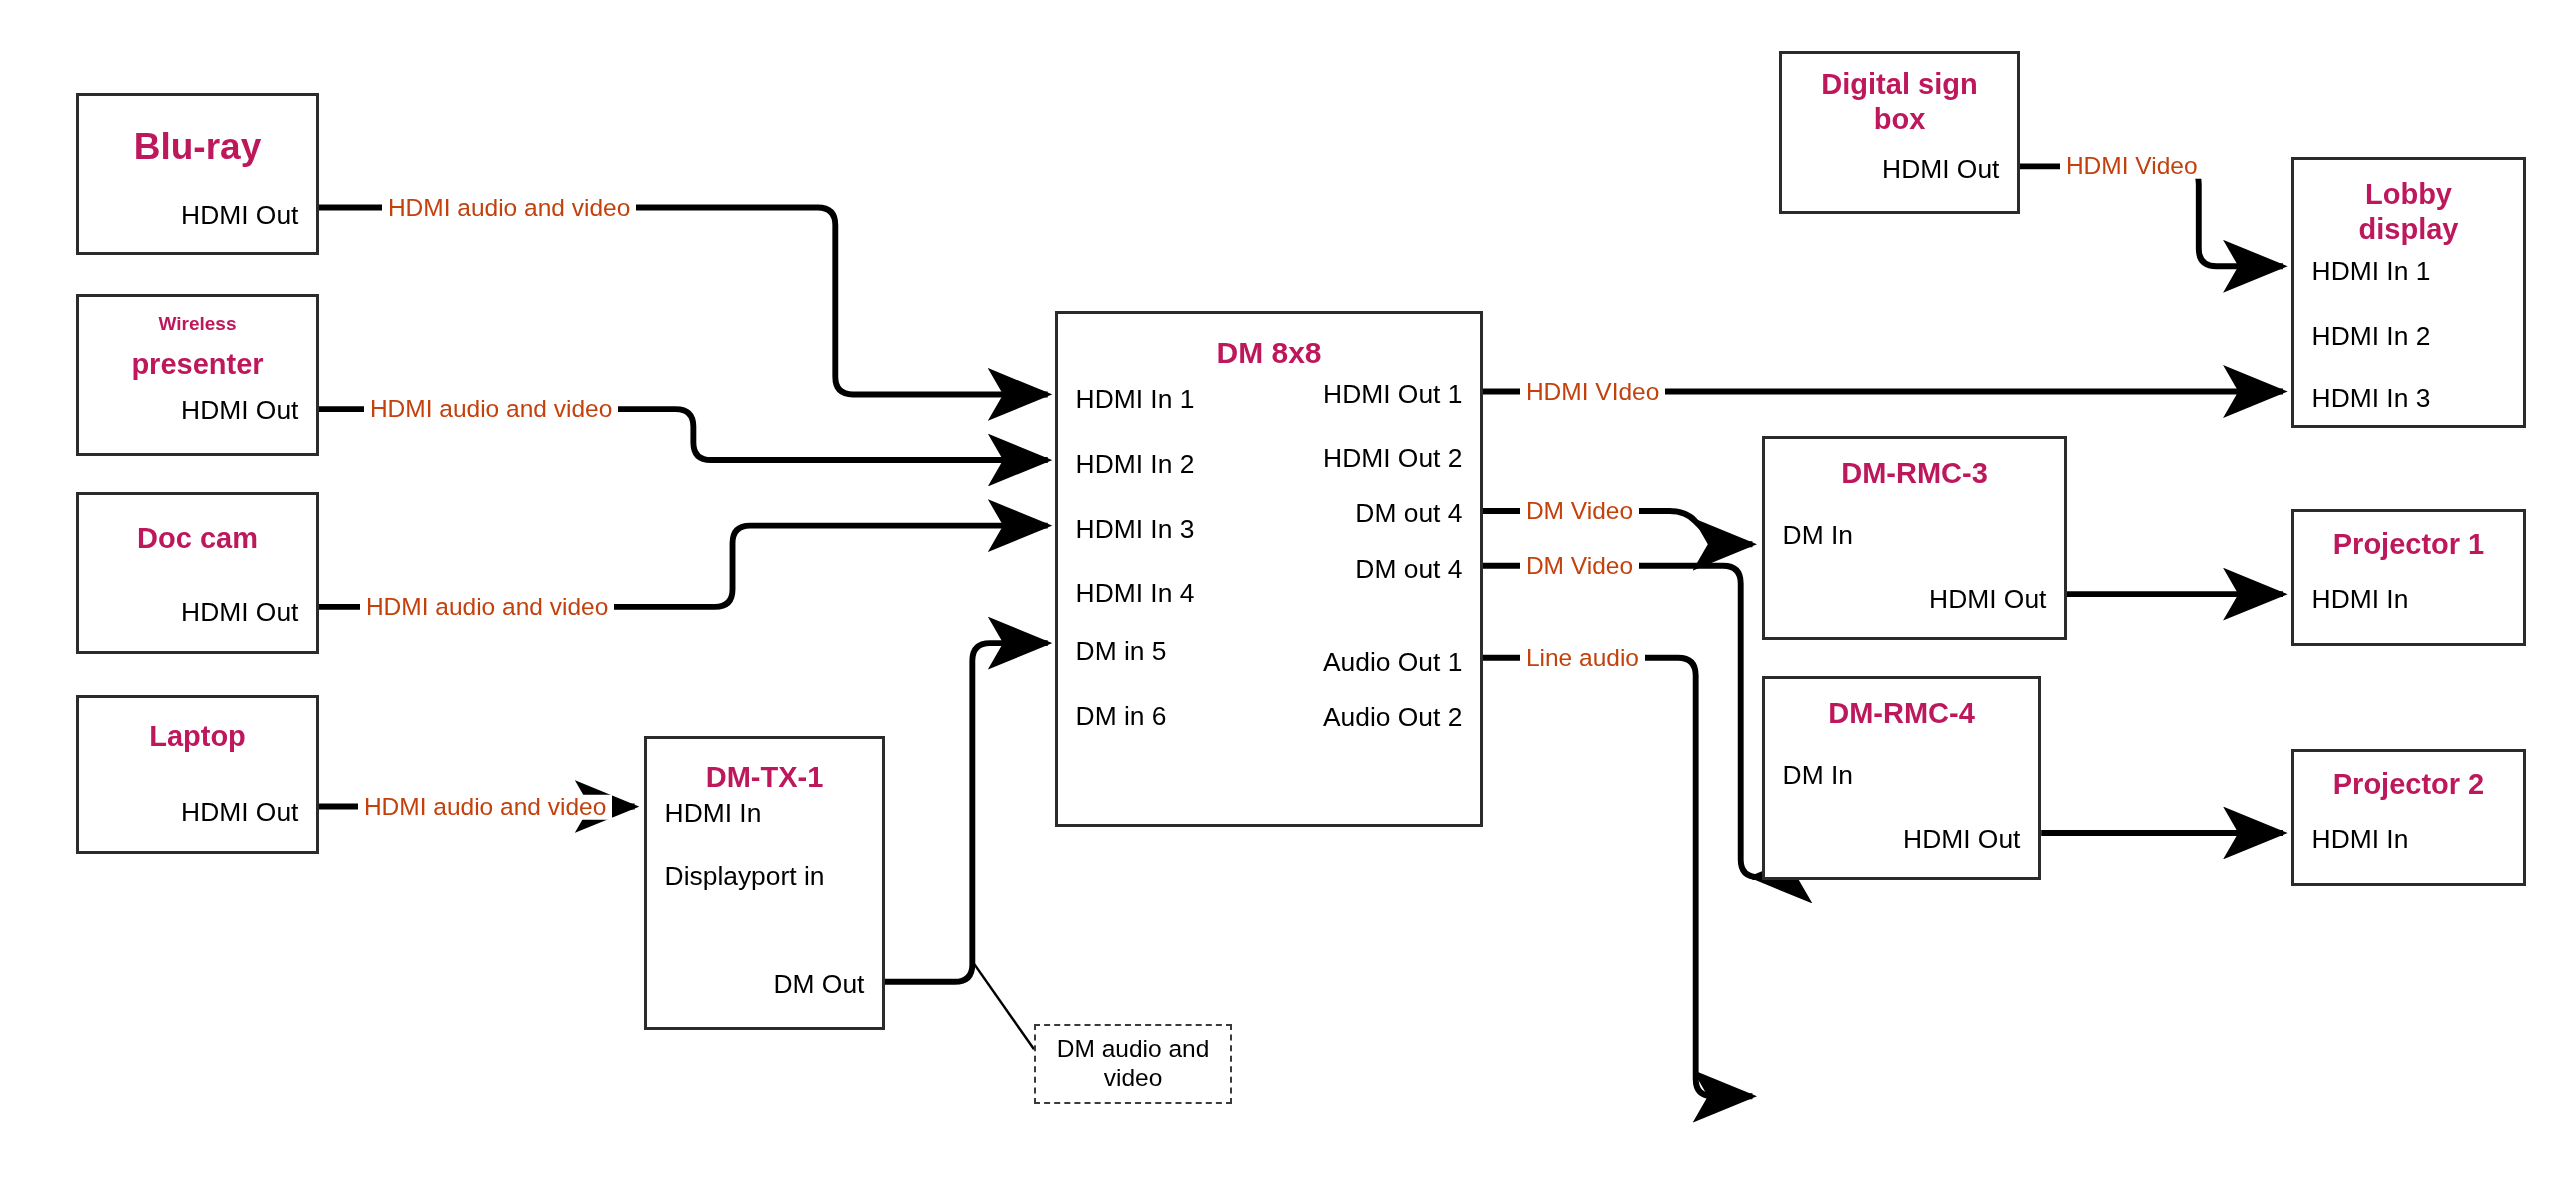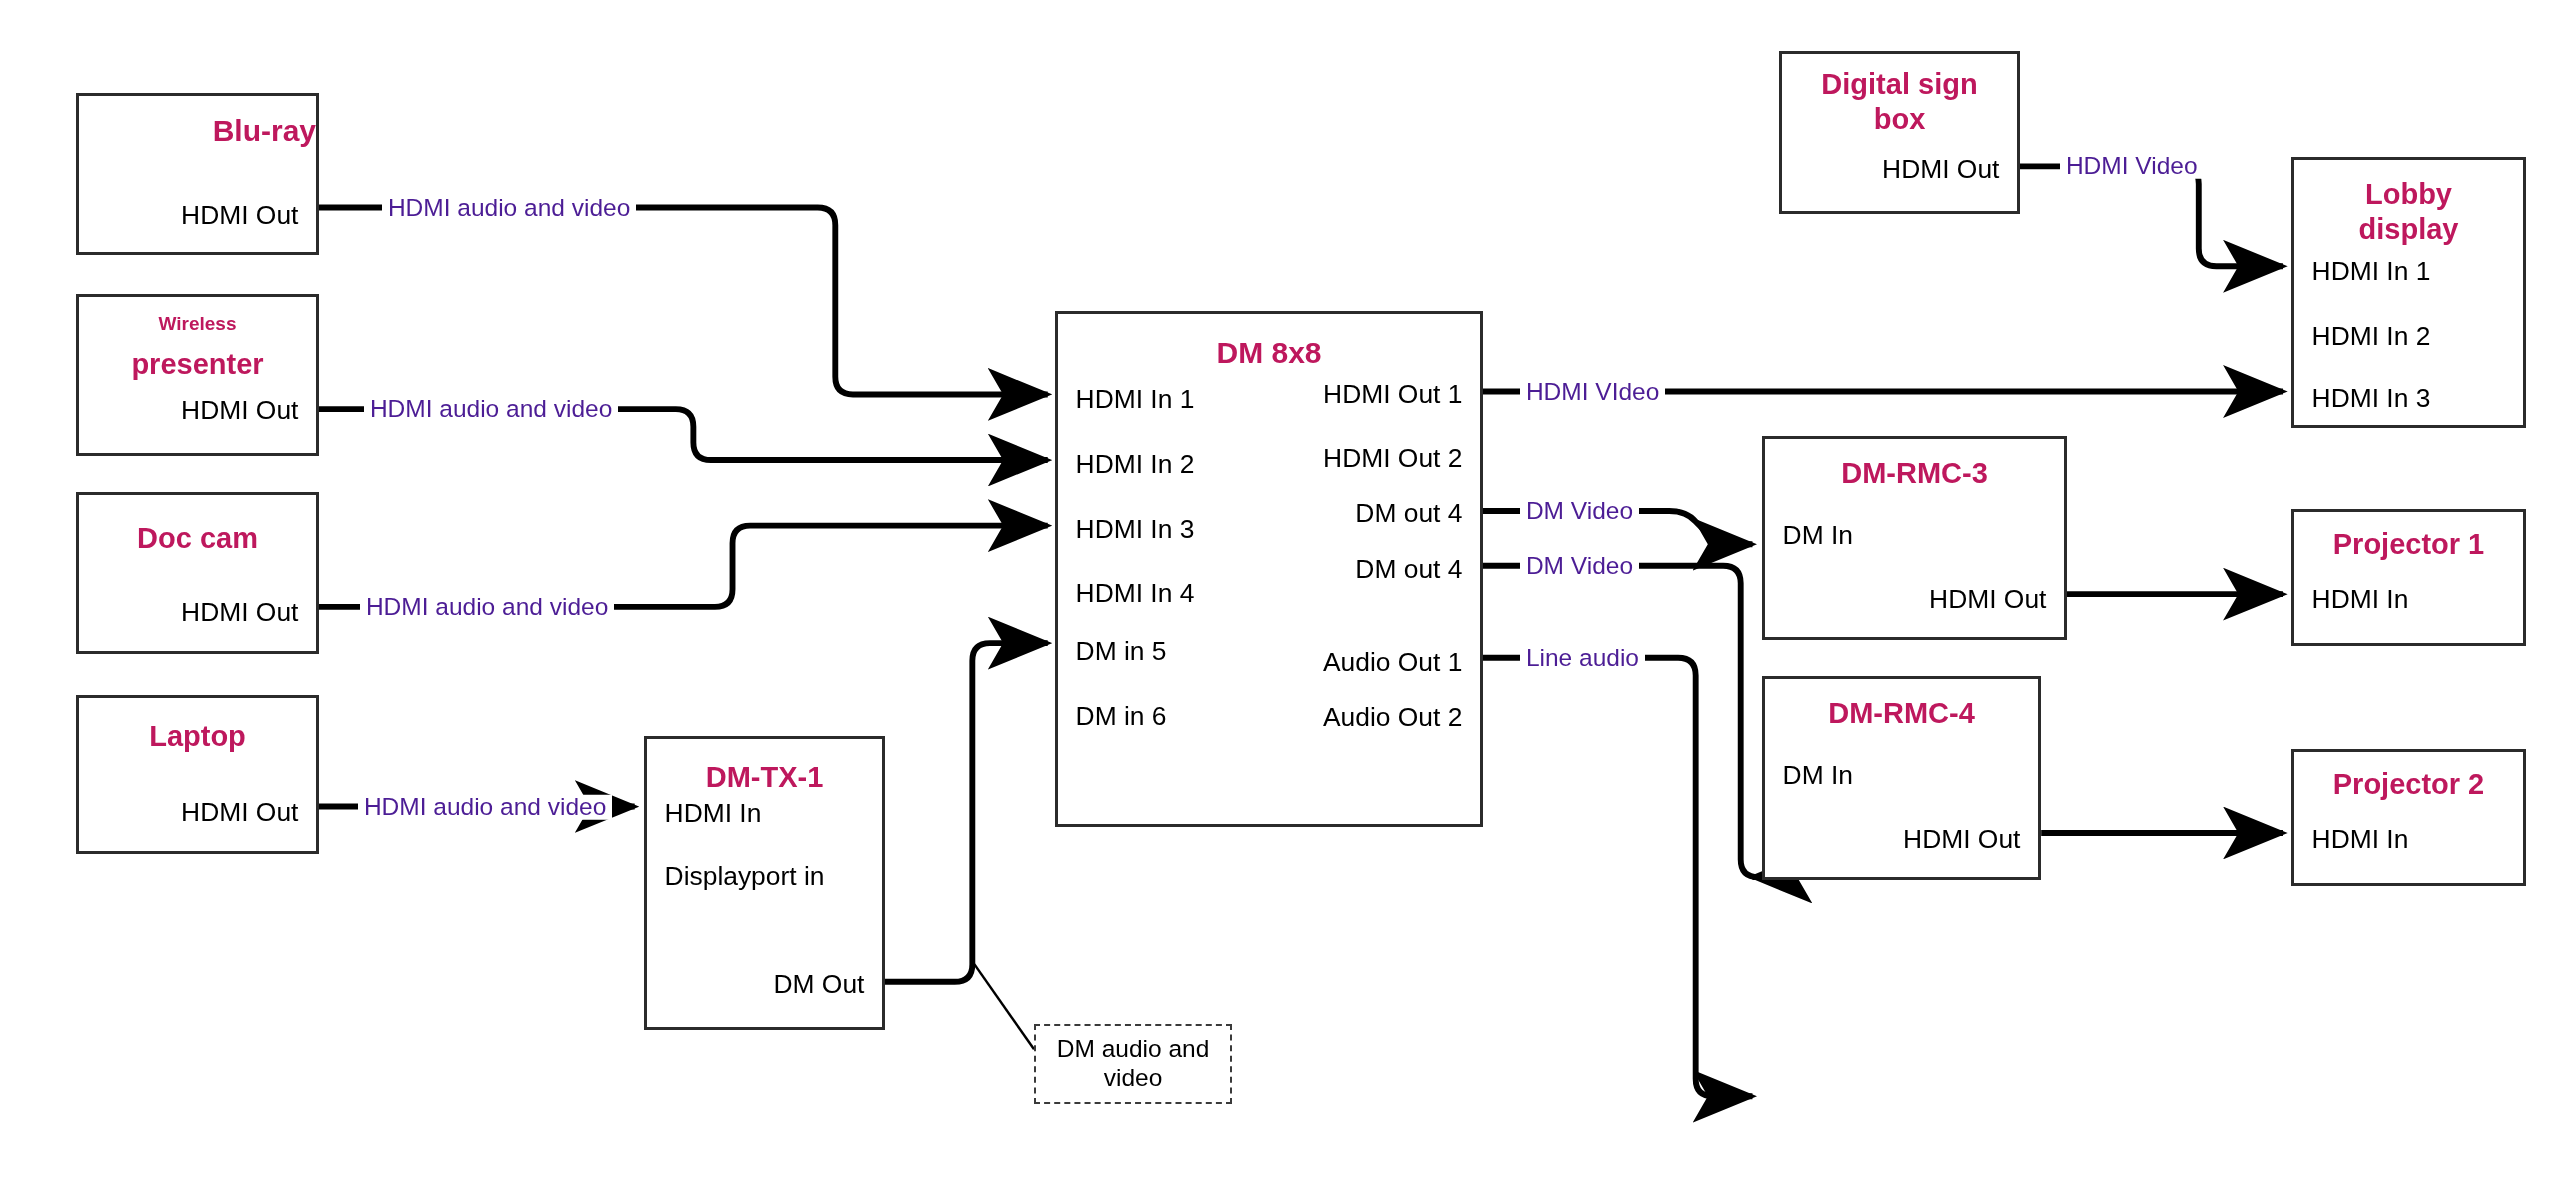--- a/index.html
+++ b/index.html
@@ -11,21 +11,21 @@
   .node{position:absolute;box-sizing:border-box;border:3.9px solid #2b2b2b;background:#ffffff;}
   .node .title{
     position:absolute;left:0;right:0;text-align:center;
     font-weight:bold;color:#be185d;line-height:1.12;
   }
   .port{position:absolute;color:#000;white-space:nowrap;line-height:1;}
   .port.l{left:17.6px;text-align:left;}
   .port.r{right:17.6px;text-align:right;}
 
   .wlabel{
-    position:absolute;color:#4c1d95;white-space:nowrap;background:#ffffff;
+    position:absolute;color:#c2410c;white-space:nowrap;background:#ffffff;
     padding:0 5.9px;line-height:1;transform:translateY(-50%);
   }
 
   .callout{
     position:absolute;box-sizing:border-box;border:2px dashed #3a3a3a;background:#ffffff;
     display:flex;align-items:center;justify-content:center;text-align:center;
     color:#000;line-height:1.18;
   }
 </style>
 </head>
@@ -88,21 +88,21 @@
   <div class="wlabel" style="left:2060px;top:166px;font-size:24.5px;">HDMI Video</div>
 
   <div class="callout" style="left:1034px;top:1024px;width:198px;height:80px;font-size:24.5px;">
     <div>
       <span>DM audio and</span><br>
       <span>video</span>
     </div>
   </div>
 
   <div class="node" style="left:76px;top:93px;width:243px;height:162px;">
-    <div class="title" style="top:18px;font-size:30px;text-align:right;">Blu-ray</div>
+    <div class="title" style="top:30px;font-size:37px;">Blu-ray</div>
     <div class="port r" style="top:106px;font-size:26.4px;">HDMI Out</div>
   </div>
 
   <div class="node" style="left:76px;top:294px;width:243px;height:162px;">
     <div class="title" style="top:15.7px;font-size:19px;">Wireless</div>
     <div class="title" style="top:51px;font-size:29px;">presenter</div>
     <div class="port r" style="top:100px;font-size:26.4px;">HDMI Out</div>
   </div>
 
   <div class="node" style="left:76px;top:492px;width:243px;height:162px;">

